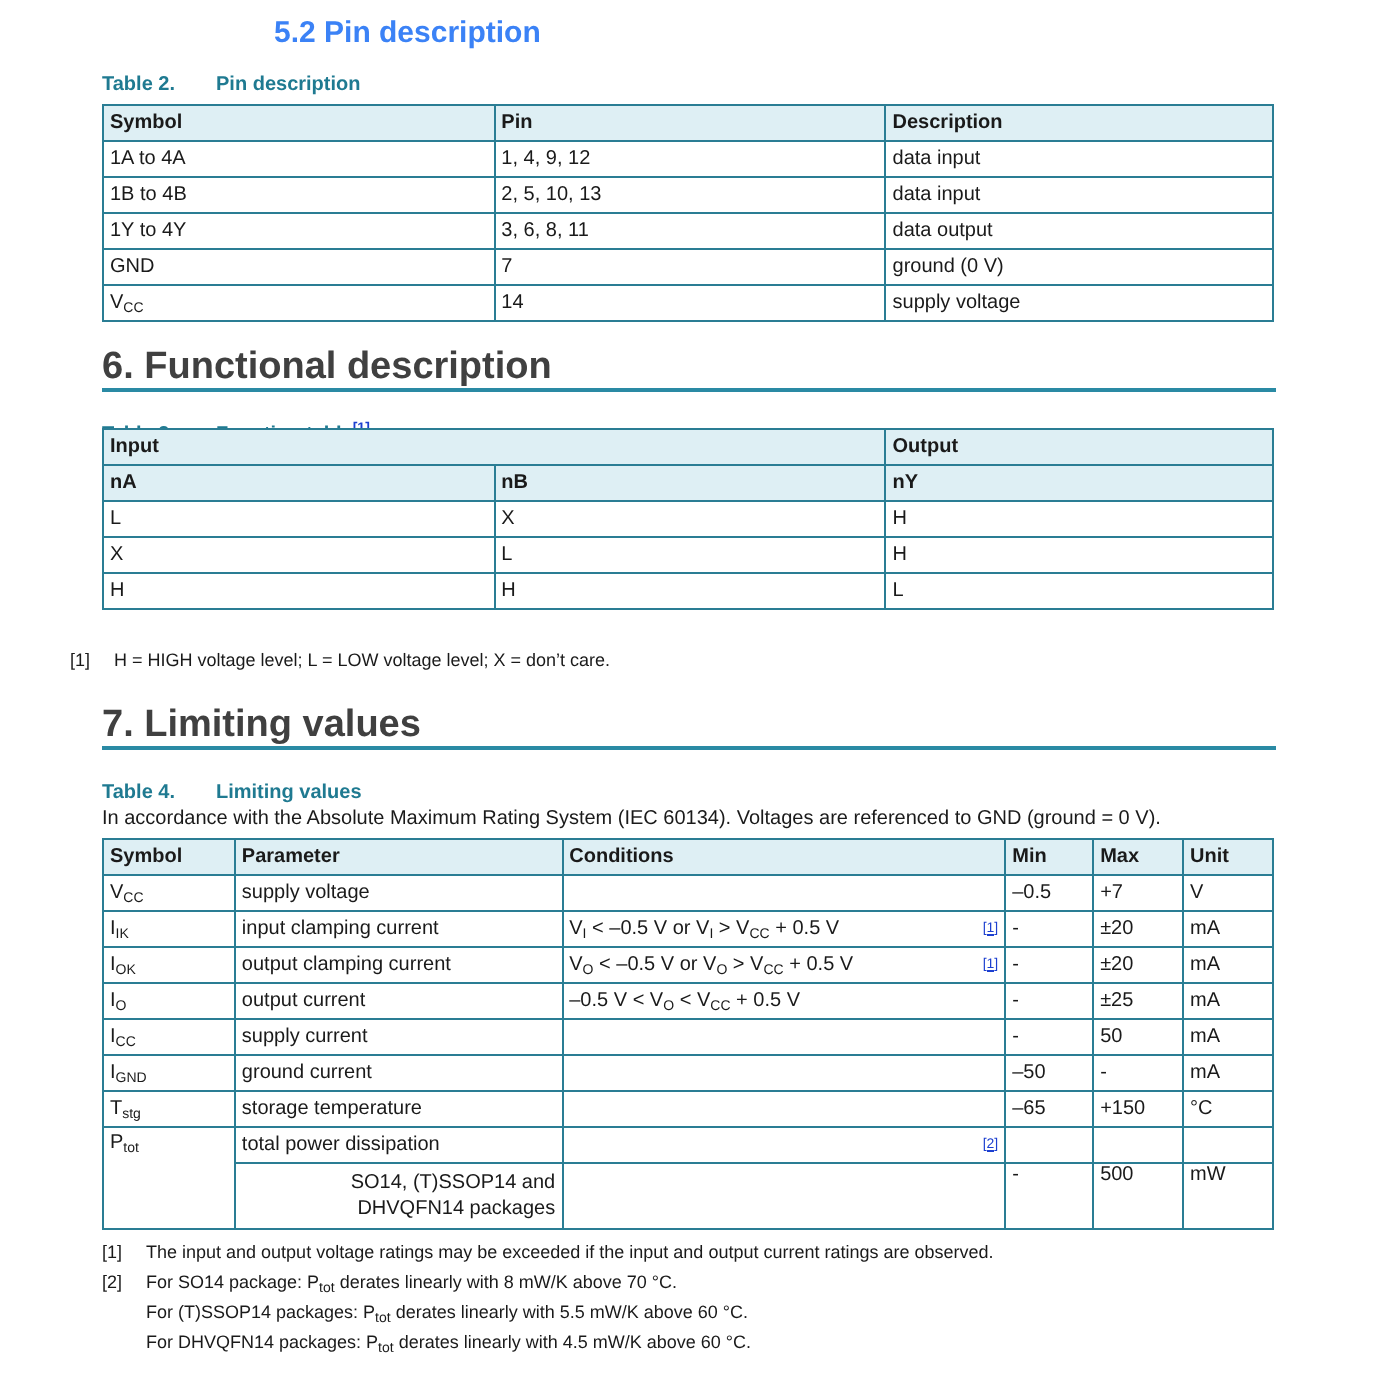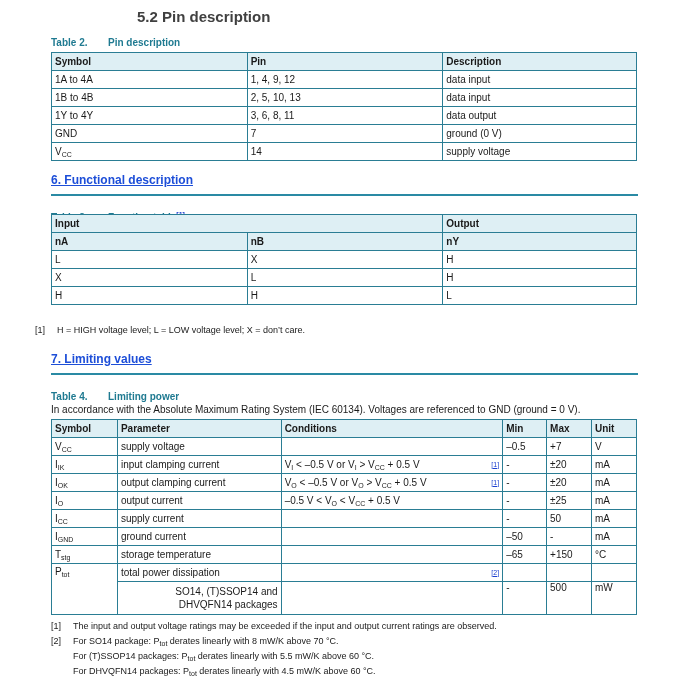--- a/index.html
+++ b/index.html
@@ -1,22 +1,22 @@
 <!DOCTYPE html>
 <html><head>
 <meta charset="utf-8">
 <style>
   html, body { margin: 0; padding: 0; background: #ffffff; }
   body {
     width: 693px; height: 693px; position: relative; overflow: hidden;
     font-family: "Liberation Sans", sans-serif; color: #1a1a1a;
   }
   .abs { position: absolute; }
-  .h2 { color: #404040; font-weight: bold; font-size: 15px; }
-  .h1 { color: #1d4ed8; font-weight: bold; font-size: 12px; text-decoration: underline; }
+  .h2 { color: #3b82f6; font-weight: bold; font-size: 15px; }
+  .h1 { color: #404040; font-weight: bold; font-size: 19px; }
   .h1rule { position: absolute; height: 1.5px; background: #2a8aa4; }
   .tcap { color: #1f7a91; font-weight: bold; font-size: 10px; }
   .tcap .num { display: inline-block; width: 57px; }
   table { border-collapse: collapse; position: absolute; font-size: 10px; }
   td, th {
     border: 1px solid #2a7d94; padding: 0 3px; text-align: left;
     vertical-align: middle; height: 17px; line-height: 12px; font-weight: normal;
   }
   th { background: #deeff4; font-weight: bold; }
   sub { font-size: 7px; vertical-align: -2px; line-height: 0; }
@@ -117,21 +117,21 @@
   </table>
 
 <div class="fn" style="left:35px; top:325px;">
   <span class="tag">[1]</span><span>H = HIGH voltage level; L = LOW voltage level; X = don’t care.</span>
 </div>
 
 <div class="abs h1" style="left:51px; top:352px;">7.   Limiting values</div>
 <div class="h1rule" style="left:51px; top:373px; width:587px;"></div>
 
 <div class="abs tcap" style="left:51px; top:391px;">
-  <span class="num">Table 4.</span><span>Limiting power</span>
+  <span class="num">Table 4.</span><span>Limiting values</span>
 </div>
 <div class="abs italic" style="left:51px; top:404px;">In accordance with the Absolute Maximum Rating System (IEC 60134). Voltages are referenced to GND (ground = 0 V).</div>
 
 <table id="t4" style="left:51px; top:419px; width:586px;">
   <colgroup>
     <col style="width:66px">
       <col style="width:164px">
       <col style="width:222px">
     <col style="width:44px">
       <col style="width:45px">

